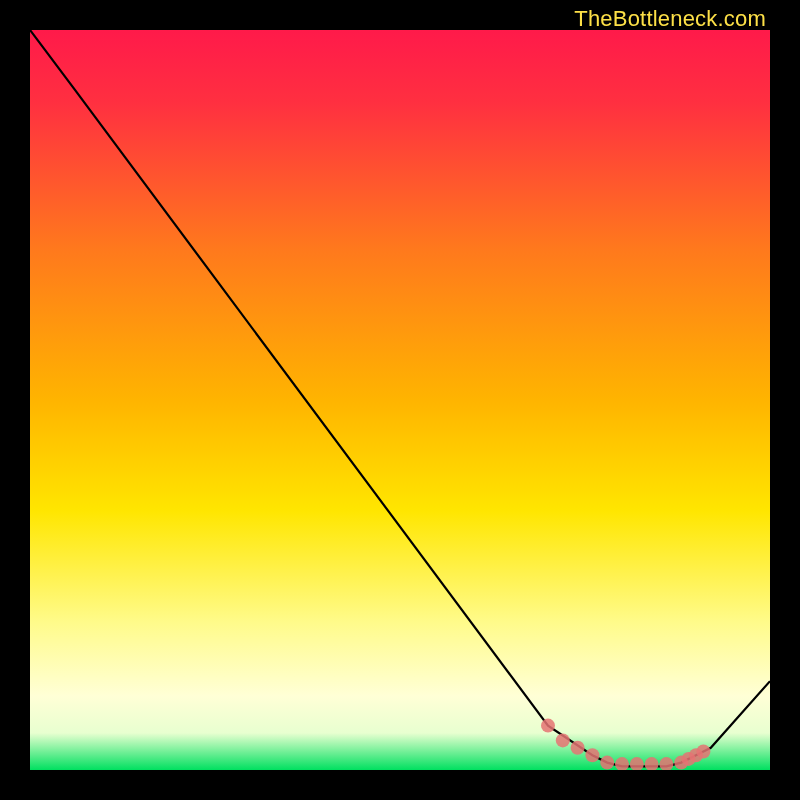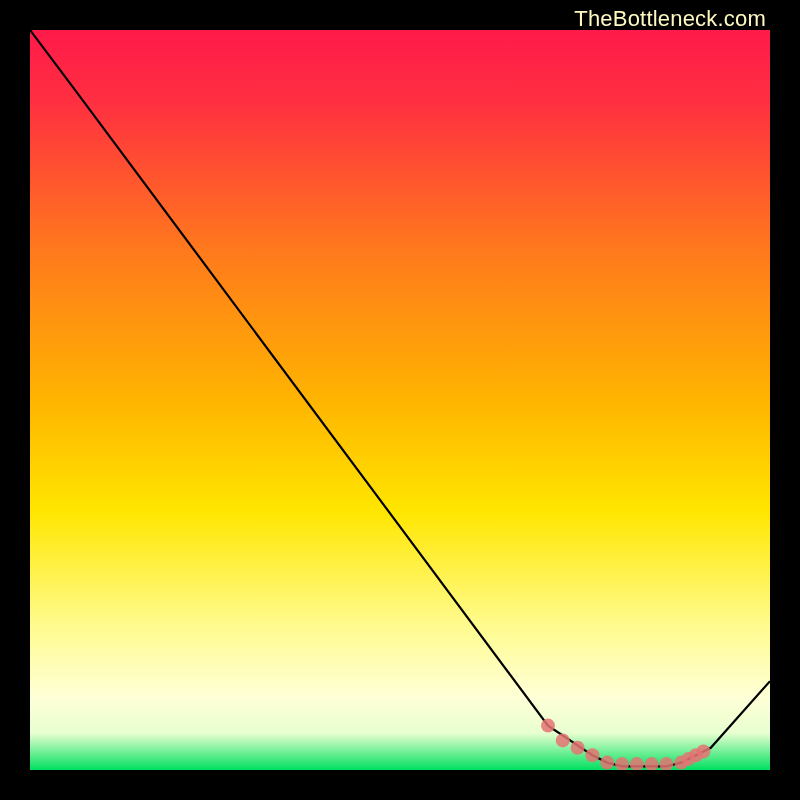--- a/index.html
+++ b/index.html
@@ -21,21 +21,21 @@
     position: absolute;
     left: 30px;
     top: 30px;
     width: 740px;
     height: 740px;
   }
   .watermark {
     position: absolute;
     top: 6px;
     right: 34px;
-    color: #fef9c3;
+    color: #fde047;
     font-size: 22px;
     font-weight: 500;
     letter-spacing: 0.2px;
   }
   svg {
     display: block;
   }
 </style>
 </head>
 <body>

